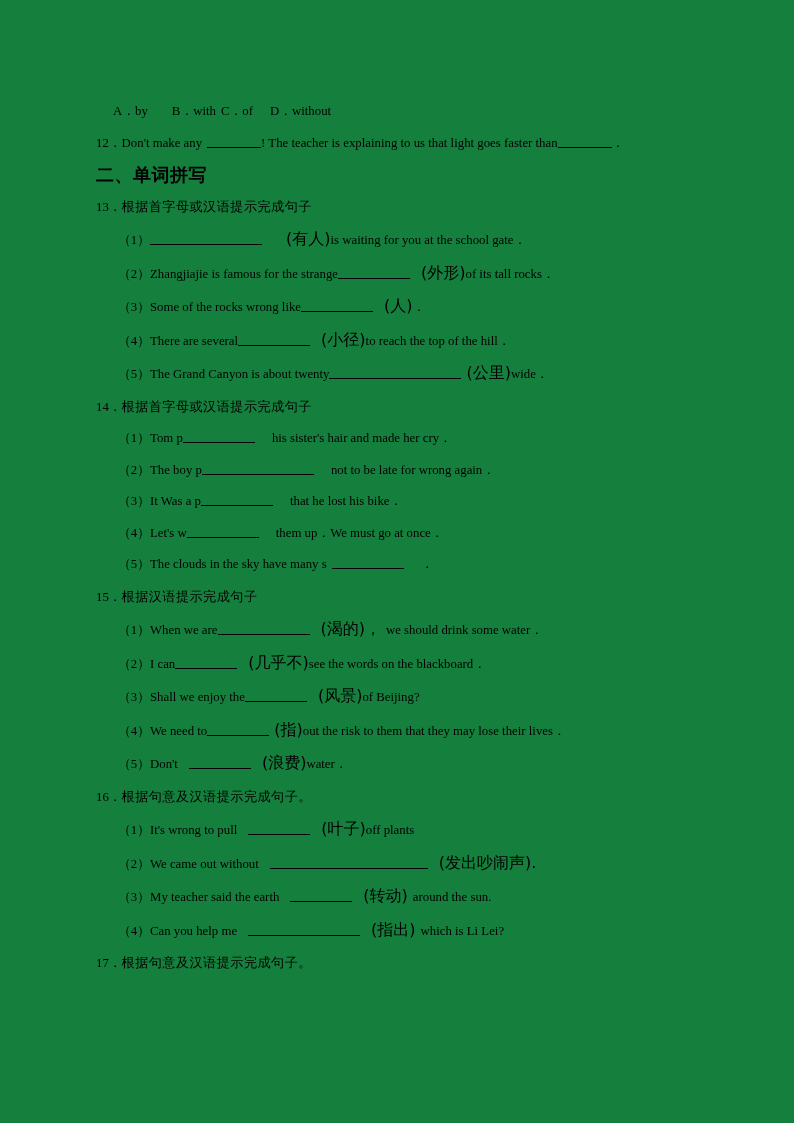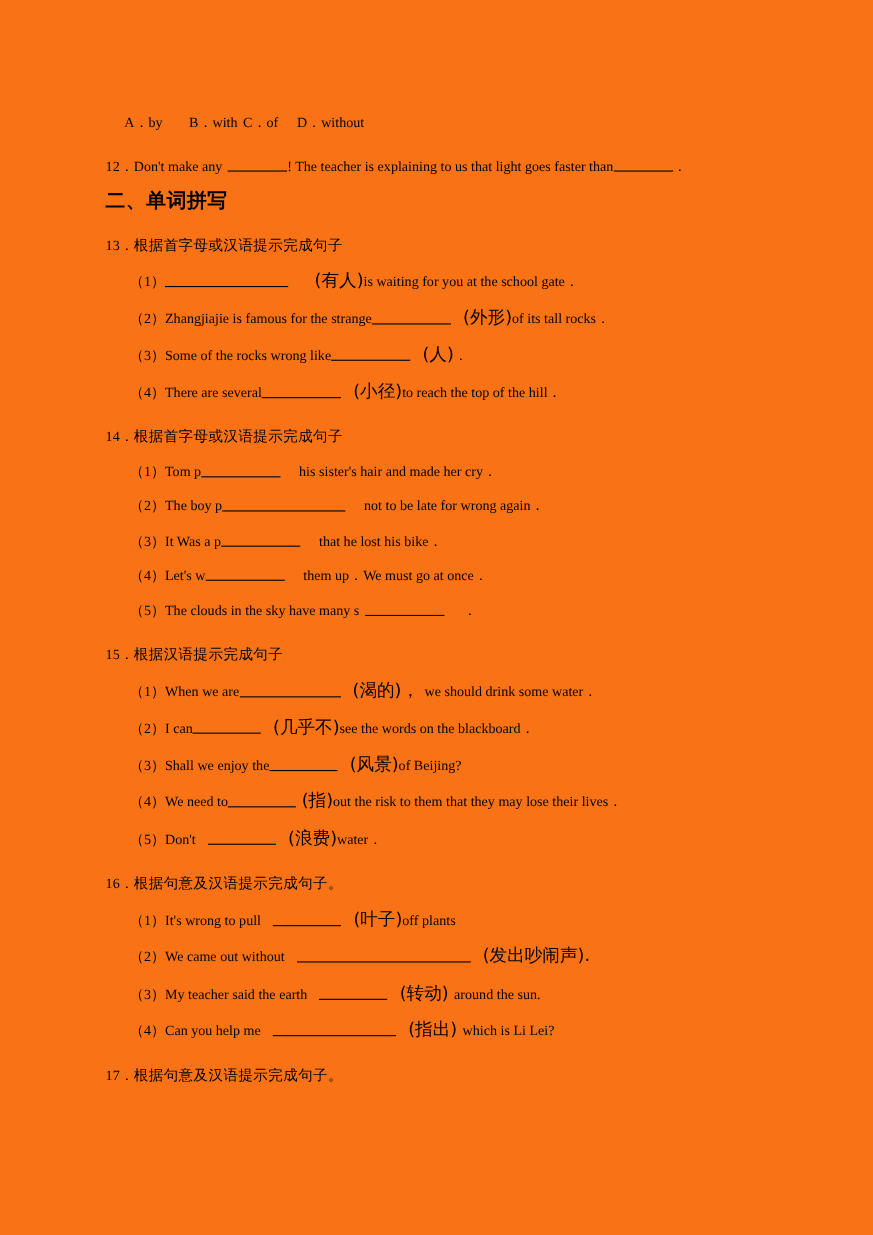--- a/index.html
+++ b/index.html
@@ -13,21 +13,21 @@
     position: relative;
     font-family: "Liberation Serif", "DejaVu Serif", serif;
     color: #000000;
     -webkit-font-smoothing: none;
   }
   .page {
     position: absolute;
     left: 0; top: 0;
     width: 794px;
     height: 1123px;
-    background: #f97316;
+    background: #15803d;
     overflow: hidden;
   }
   .content {
     position: absolute;
     left: 96px;
     top: 96px;
     width: 545px;
   }
 
   
@@ -37,21 +37,20 @@
     line-height: 31.5px;
     white-space: nowrap;
   }
   .opt { display: inline-block; }
 
   
   .q-line {
     font-size: 12.8px;
     line-height: 31.5px;
     white-space: nowrap;
-    margin-top: 8px;
   }
   .q-num { display: inline-block; }
 
   
   .sub-line {
     padding-left: 22px;
     font-size: 12.8px;
     line-height: 31.5px;
     white-space: nowrap;
   }
@@ -124,20 +123,23 @@
     </div>
     <div class="sub-line">
       <span class="sub-num">（2）</span><span>Zhangjiajie is famous for the strange</span><span class="blank b7"></span><span class="sp2"></span><span class="cn">(外形)</span><span>of its tall rocks．</span>
     </div>
     <div class="sub-line">
       <span class="sub-num">（3）</span><span>Some of the rocks wrong like</span><span class="blank b7"></span><span class="sp2"></span><span class="cn">(人)</span><span>．</span>
     </div>
     <div class="sub-line">
       <span class="sub-num">（4）</span><span>There are several</span><span class="blank b7"></span><span class="sp2"></span><span class="cn">(小径)</span><span>to reach the top of the hill．</span>
     </div>
+    <div class="sub-line">
+      <span class="sub-num">（5）</span><span>The Grand Canyon is about twenty</span><span class="blank b13"></span><span class="sp1"></span><span class="cn">(公里)</span><span>wide．</span>
+    </div>
 
     <div class="q-line">
       <span class="q-num">14．</span><span class="cn-prompt">根据首字母或汉语提示完成句子</span>
     </div>
 
     <div class="sub-line">
       <span class="sub-num">（1）</span><span>Tom p</span><span class="blank b7"></span><span class="sp3"></span><span>his sister's hair and made her cry．</span>
     </div>
     <div class="sub-line">
       <span class="sub-num">（2）</span><span>The boy p</span><span class="blank b11"></span><span class="sp3"></span><span>not to be late for wrong again．</span>

